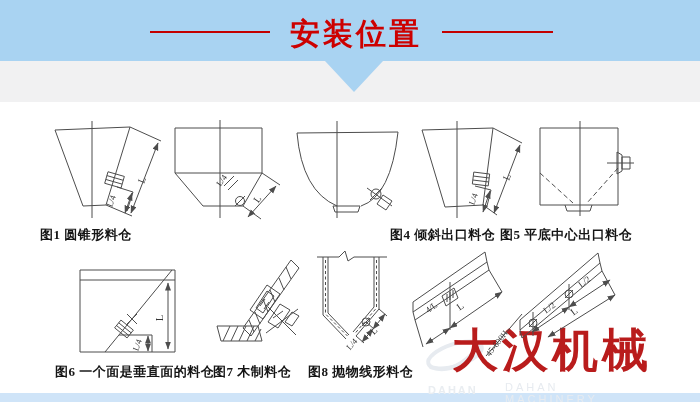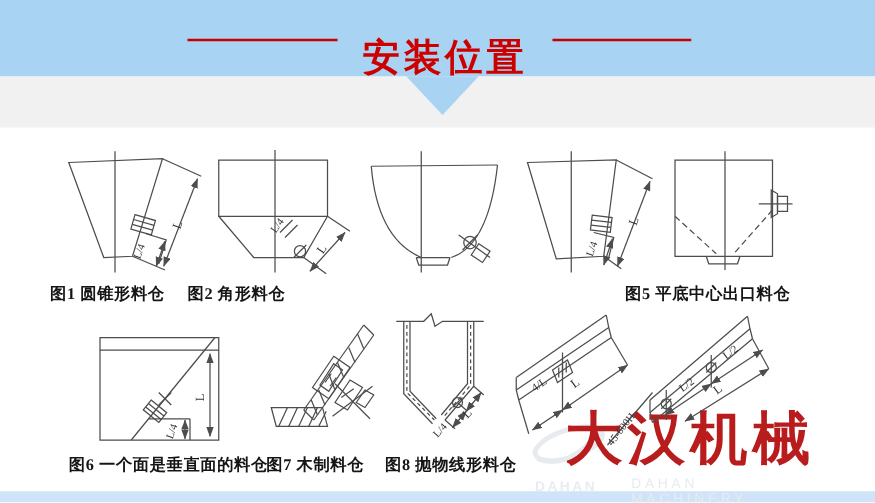--- a/index.html
+++ b/index.html
@@ -7,21 +7,21 @@
         font-family:"Liberation Sans",sans-serif;}
   
   #header{position:absolute;left:0;top:0;width:700px;height:61px;background:#a9d3f2;}
   #gray-band{position:absolute;left:0;top:61px;width:700px;height:41px;background:#f1f1f2;}
   #notch{position:absolute;left:325px;top:61px;width:0;height:0;
          border-left:29px solid transparent;border-right:29px solid transparent;
          border-top:31px solid #a9d3f2;}
   .red-line{position:absolute;top:31px;height:2px;background:#c40000;}
   #red-line-left{left:150px;width:120px;}
   #red-line-right{left:442px;width:111px;}
-  #page-title{position:absolute;left:276px;top:26px;width:160px;text-align:center;
+  #page-title{position:absolute;left:276px;top:14px;width:160px;text-align:center;
               font-size:30px;font-weight:bold;color:#cd0000;letter-spacing:3px;}
   
   #footer-bar{position:absolute;left:0;top:393px;width:700px;height:9px;background:#cfe4f8;}
   
   .caption{position:absolute;text-align:left;font-family:"Liberation Serif","DejaVu Serif",serif;
            font-size:13px;font-weight:bold;color:#151515;letter-spacing:0.5px;white-space:nowrap;}
   
   .fig{position:absolute;z-index:2;}
   .fig line,.fig path,.fig polygon,.fig circle,.fig rect,.fig ellipse{vector-effect:non-scaling-stroke;}
   .dimtxt{font-family:"Liberation Serif","DejaVu Serif",serif;fill:#333;}
@@ -307,20 +307,20 @@
     </g>
     <text class="dimtxt" font-size="9" text-anchor="middle" x="27" y="64" transform="rotate(-35 27 64)">4/L</text>
     <text class="dimtxt" font-size="10" text-anchor="middle" x="56" y="63" transform="rotate(-35 56 63)">L</text>
     <text class="dimtxt" font-size="9" text-anchor="middle" x="145" y="64" transform="rotate(-37 145 64)">L/2</text>
     <text class="dimtxt" font-size="9" text-anchor="middle" x="180" y="38" transform="rotate(-37 180 38)">L/2</text>
     <text class="dimtxt" font-size="10" text-anchor="middle" x="170" y="68" transform="rotate(-37 170 68)">L</text>
     <text class="dimtxt" font-size="8.5" text-anchor="middle" x="93" y="99" transform="rotate(-52 93 99)">45-600H</text>
   </svg>
 
   <div class="caption" style="left:40px;top:226px;width:130px">图1  圆锥形料仓</div>
-  <div class="caption" style="left:150px;top:226px;width:125px">图2  角形料仓</div>
+  <div class="caption" style="left:390px;top:226px;width:130px">图4  倾斜出口料仓</div>
   <div class="caption" style="left:500px;top:226px;width:160px">图5  平底中心出口料仓</div>
   <div class="caption" style="left:55px;top:363px;width:175px">图6  一个面是垂直面的料仓</div>
   <div class="caption" style="left:213px;top:363px;width:91px">图7  木制料仓</div>
   <div class="caption" style="left:308px;top:363px;width:120px">图8  抛物线形料仓</div>
 
   <div id="footer-bar"></div>
 </div>
 
 </body></html>

